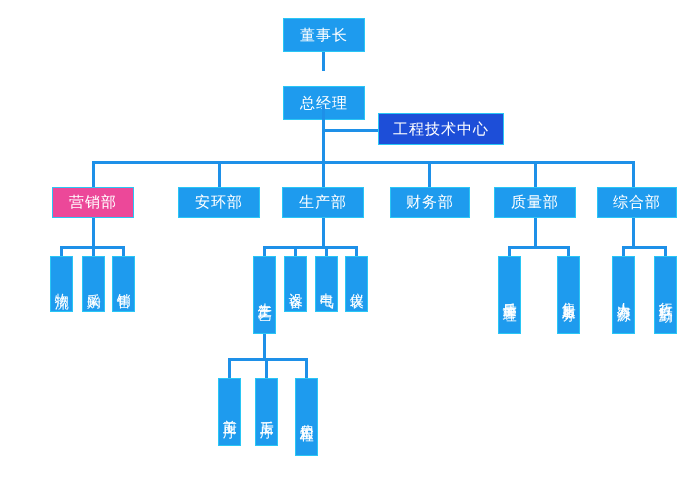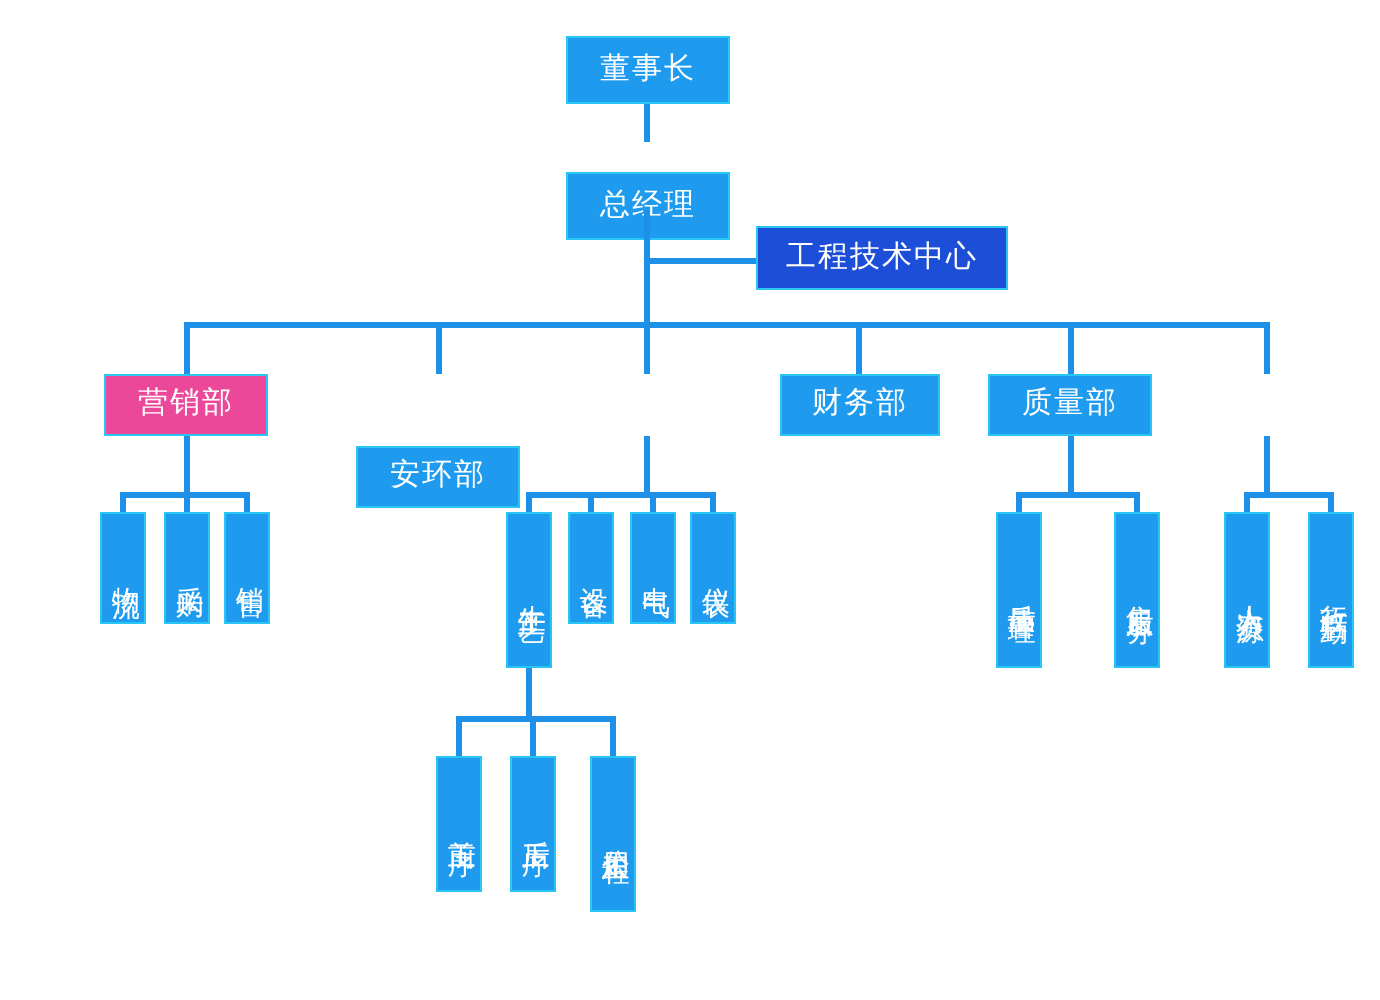--- a/index.html
+++ b/index.html
@@ -69,23 +69,25 @@
   <div class="line line-h" style="left: 92px; top: 161px; width: 543px; background: rgb(30, 144, 232);"></div>
 
   <div class="line line-v" style="left: 92px; top: 161px; height: 26px; background: rgb(30, 144, 232);"></div>
   <div class="line line-v" style="left: 218px; top: 161px; height: 26px; background: rgb(30, 144, 232);"></div>
   <div class="line line-v" style="left: 322px; top: 161px; height: 26px; background: rgb(30, 144, 232);"></div>
   <div class="line line-v" style="left: 428px; top: 161px; height: 26px; background: rgb(30, 144, 232);"></div>
   <div class="line line-v" style="left: 534px; top: 161px; height: 26px; background: rgb(30, 144, 232);"></div>
   <div class="line line-v" style="left: 632px; top: 161px; height: 26px; background: rgb(30, 144, 232);"></div>
 
   <div class="node horiz" style="left: 52px; top: 187px; width: 82px; height: 31px; background: #ec4899; border-color: rgb(41, 198, 245); color: rgb(255, 255, 255);">营销部</div>
-  <div class="node horiz" style="left: 178px; top: 187px; width: 82px; height: 31px; background: rgb(30, 155, 238); border-color: rgb(41, 198, 245); color: rgb(255, 255, 255); margin-top: 36px;">安环部</div>
+  <div class="node horiz" style="left: 178px; top: 187px; width: 82px; height: 31px; background: rgb(30, 155, 238); border-color: rgb(41, 198, 245); color: rgb(255, 255, 255);">安环部</div>
+  <div class="node horiz" style="left: 282px; top: 187px; width: 82px; height: 31px; background: rgb(30, 155, 238); border-color: rgb(41, 198, 245); color: rgb(255, 255, 255);">生产部</div>
   <div class="node horiz" style="left: 494px; top: 187px; width: 82px; height: 31px; background: rgb(30, 155, 238); border-color: rgb(41, 198, 245); color: rgb(255, 255, 255);">质量部</div>
   <div class="node horiz" style="left: 390px; top: 187px; width: 80px; height: 31px; background: rgb(30, 155, 238); border-color: rgb(41, 198, 245); color: rgb(255, 255, 255);">财务部</div>
+  <div class="node horiz" style="left: 597px; top: 187px; width: 80px; height: 31px; background: rgb(30, 155, 238); border-color: rgb(41, 198, 245); color: rgb(255, 255, 255);">综合部</div>
 
   <div class="line line-v" style="left: 92px; top: 218px; height: 28px; background: rgb(30, 144, 232);"></div>
   <div class="line line-h" style="left: 60px; top: 246px; width: 65px; background: rgb(30, 144, 232);"></div>
   <div class="line line-v" style="left: 60px; top: 246px; height: 10px; background: rgb(30, 144, 232);"></div>
   <div class="line line-v" style="left: 92px; top: 246px; height: 10px; background: rgb(30, 144, 232);"></div>
   <div class="line line-v" style="left: 122px; top: 246px; height: 10px; background: rgb(30, 144, 232);"></div>
 
   <div class="node vert" style="left: 50px; top: 256px; width: 23px; height: 56px; background: rgb(30, 155, 238); border-color: rgb(41, 198, 245); color: rgb(255, 255, 255);">物流</div>
   <div class="node vert" style="left: 82px; top: 256px; width: 23px; height: 56px; background: rgb(30, 155, 238); border-color: rgb(41, 198, 245); color: rgb(255, 255, 255);">采购</div>
   <div class="node vert" style="left: 112px; top: 256px; width: 23px; height: 56px; background: rgb(30, 155, 238); border-color: rgb(41, 198, 245); color: rgb(255, 255, 255);">销售</div>

